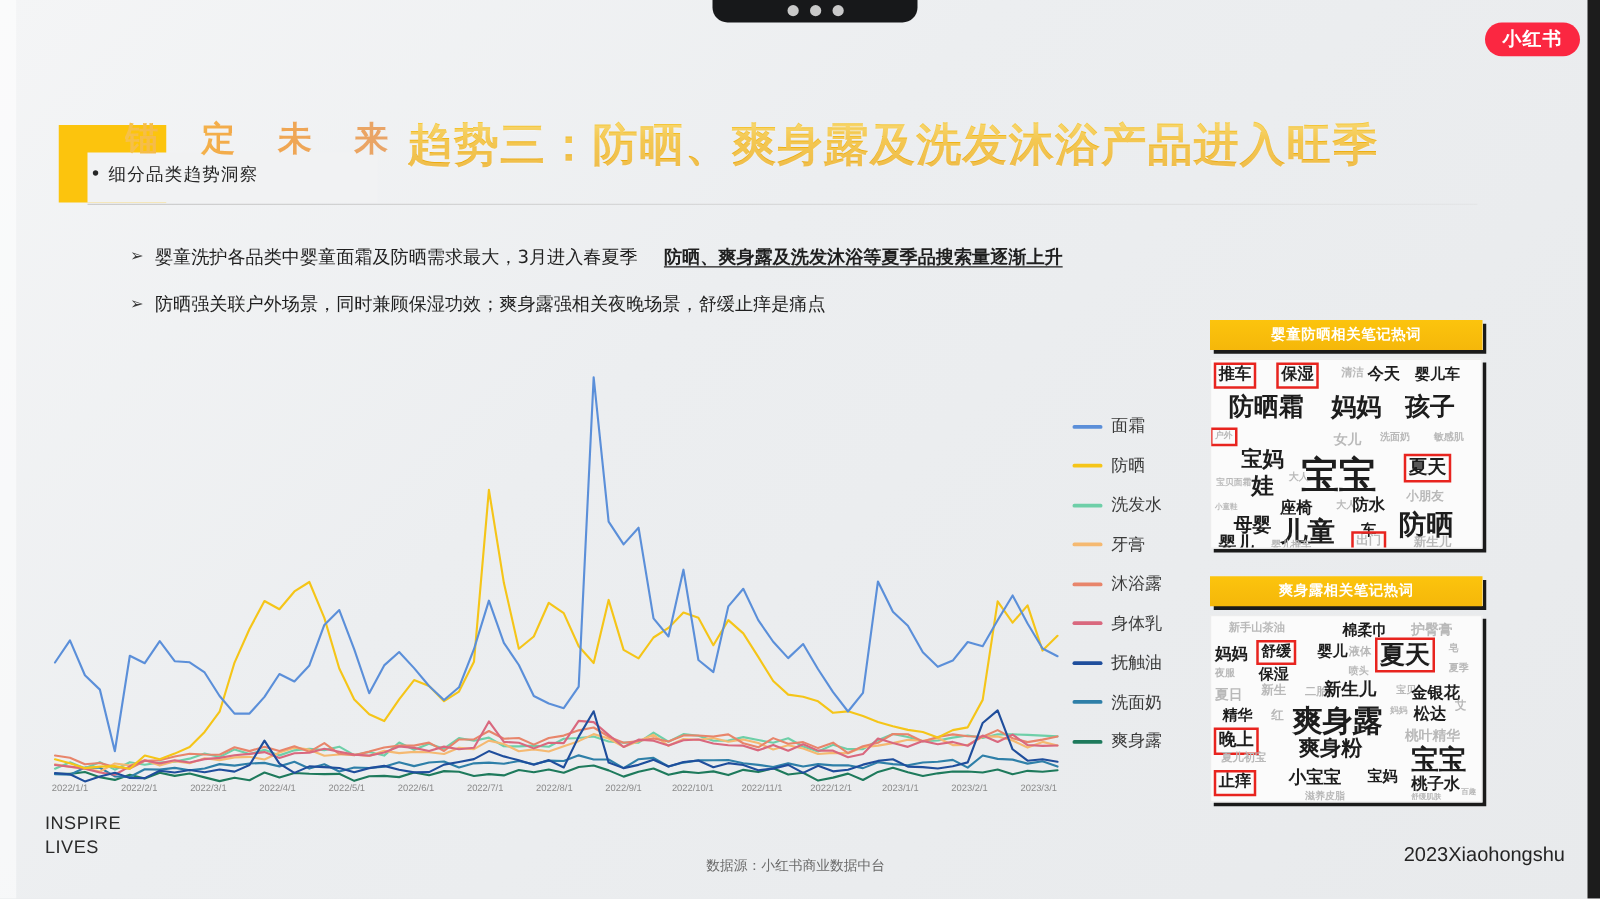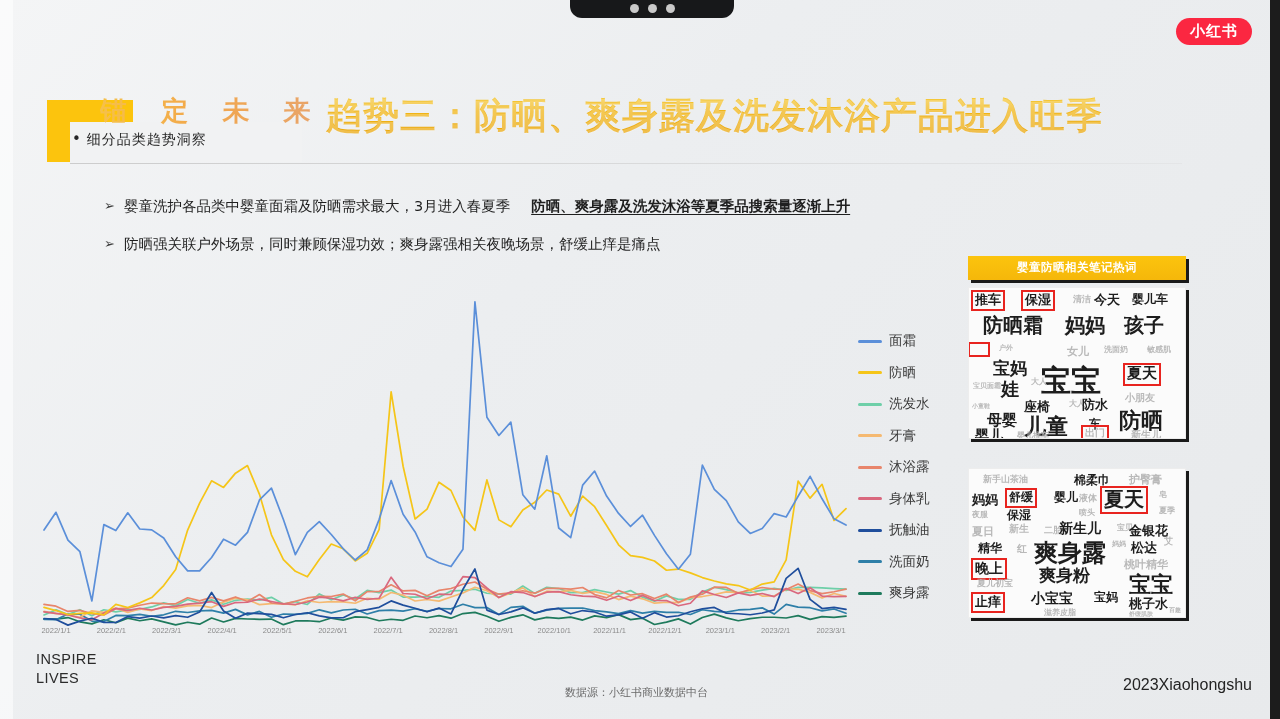--- a/index.html
+++ b/index.html
@@ -16,21 +16,21 @@
   
   #notch{
     position:absolute;left:570px;top:-10px;width:164px;height:28px;
     background:#17181a;border-radius:0 0 12px 12px;
     display:flex;align-items:flex-end;justify-content:center;gap:9px;
     padding-bottom:5px;box-sizing:border-box;z-index:40;
   }
   .notch-dot{width:9px;height:9px;border-radius:50%;background:#c9c9c9;}
   
   #logo{
-    position:absolute;right:28px;top:18px;
+    position:absolute;right:16px;top:18px;
     background:#fb2741;color:#fff;border-radius:14px;
     padding:4px 14px;font-size:15px;font-weight:bold;letter-spacing:1px;
     font-family:"DejaVu Sans",sans-serif;z-index:30;
   }
   
   #header{position:absolute;left:0;top:86px;width:1280px;height:72px;}
   #yellow-corner{
     position:absolute;left:47px;top:14px;width:86px;height:62px;background:#fcc40d;
   }
   #sub-panel{
@@ -234,21 +234,21 @@
         <div class="wc-word" style="left: 6px; top: 5px; font-size: 13px; color: rgb(29, 29, 29);">推车</div>
         <div class="wc-box" style="border-color: rgb(232, 36, 31); left: 2px; top: 2px; width: 34px; height: 21px;"></div>
         <div class="wc-word" style="left: 56px; top: 5px; font-size: 13px; color: rgb(29, 29, 29);">保湿</div>
         <div class="wc-box" style="border-color: rgb(232, 36, 31); left: 52px; top: 2px; width: 34px; height: 21px;"></div>
         <div class="wc-word" style="left: 104px; top: 7px; font-size: 9px; color: rgb(185, 185, 185);">清洁</div>
         <div class="wc-word" style="left: 125px; top: 5px; font-size: 13px; color: rgb(29, 29, 29);">今天</div>
         <div class="wc-word" style="left: 163px; top: 5px; font-size: 12px; color: rgb(29, 29, 29);">婴儿车</div>
         <div class="wc-word" style="left: 14px; top: 27px; font-size: 20px; color: rgb(29, 29, 29);">防晒霜</div>
         <div class="wc-word" style="left: 96px; top: 27px; font-size: 20px; color: rgb(29, 29, 29);">妈妈</div>
         <div class="wc-word" style="left: 155px; top: 27px; font-size: 20px; color: rgb(29, 29, 29);">孩子</div>
-        <div class="wc-word" style="left: 3px; top: 57px; font-size: 7px; color: rgb(185, 185, 185); margin-left: 27px;">户外</div>
+        <div class="wc-word" style="left: 3px; top: 57px; font-size: 7px; color: rgb(185, 185, 185);">户外</div>
         <div class="wc-box" style="border-color: rgb(232, 36, 31); left: -1px; top: 54px; width: 22px; height: 15px;"></div>
         <div class="wc-word" style="left: 98px; top: 58px; font-size: 11px; color: rgb(185, 185, 185);">女儿</div>
         <div class="wc-word" style="left: 135px; top: 58px; font-size: 8px; color: rgb(185, 185, 185);">洗面奶</div>
         <div class="wc-word" style="left: 178px; top: 58px; font-size: 8px; color: rgb(185, 185, 185);">敏感肌</div>
         <div class="wc-word" style="left: 24px; top: 72px; font-size: 17px; color: rgb(29, 29, 29);">宝妈</div>
         <div class="wc-word" style="left: 72px; top: 78px; font-size: 30px; color: rgb(29, 29, 29);">宝宝</div>
         <div class="wc-word" style="left: 158px; top: 78px; font-size: 15px; color: rgb(29, 29, 29);">夏天</div>
         <div class="wc-box" style="border-color: rgb(232, 36, 31); left: 154px; top: 75px; width: 38px; height: 23px;"></div>
         <div class="wc-word" style="left: 32px; top: 92px; font-size: 18px; color: rgb(29, 29, 29);">娃</div>
         <div class="wc-word" style="left: 62px; top: 90px; font-size: 8px; color: rgb(185, 185, 185);">大人</div>
@@ -264,20 +264,21 @@
         <div class="wc-word" style="left: 6px; top: 140px; font-size: 14px; color: rgb(29, 29, 29);">婴儿</div>
         <div class="wc-word" style="left: 48px; top: 144px; font-size: 8px; color: rgb(185, 185, 185);">婴儿推车</div>
         <div class="wc-word" style="left: 116px; top: 140px; font-size: 10px; color: rgb(185, 185, 185);">出门</div>
         <div class="wc-box" style="border-color: rgb(232, 36, 31); left: 112px; top: 137px; width: 28px; height: 18px;"></div>
         <div class="wc-word" style="left: 162px; top: 142px; font-size: 10px; color: rgb(185, 185, 185);">新生儿</div>
         <div class="wc-word" style="left: 3px; top: 115px; font-size: 6px; color: rgb(185, 185, 185);">小童鞋</div>
       </div>
   </div>
 
   <div class="wc-panel" id="wc2">
+    <div class="wc-head">爽身露相关笔记热词</div>
     <div class="wc-body">
         <div class="wc-word" style="left: 14px; top: 6px; font-size: 9px; color: rgb(185, 185, 185);">新手山茶油</div>
         <div class="wc-word" style="left: 105px; top: 5px; font-size: 12px; color: rgb(29, 29, 29);">棉柔巾</div>
         <div class="wc-word" style="left: 160px; top: 5px; font-size: 11px; color: rgb(185, 185, 185);">护臀膏</div>
         <div class="wc-word" style="left: 3px; top: 24px; font-size: 13px; color: rgb(29, 29, 29);">妈妈</div>
         <div class="wc-word" style="left: 40px; top: 22px; font-size: 12px; color: rgb(29, 29, 29);">舒缓</div>
         <div class="wc-box" style="border-color: rgb(232, 36, 31); left: 36px; top: 19px; width: 32px; height: 20px;"></div>
         <div class="wc-word" style="left: 85px; top: 22px; font-size: 12px; color: rgb(29, 29, 29);">婴儿</div>
         <div class="wc-word" style="left: 110px; top: 25px; font-size: 9px; color: rgb(185, 185, 185);">液体</div>
         <div class="wc-word" style="left: 135px; top: 20px; font-size: 20px; color: rgb(29, 29, 29);">夏天</div>

